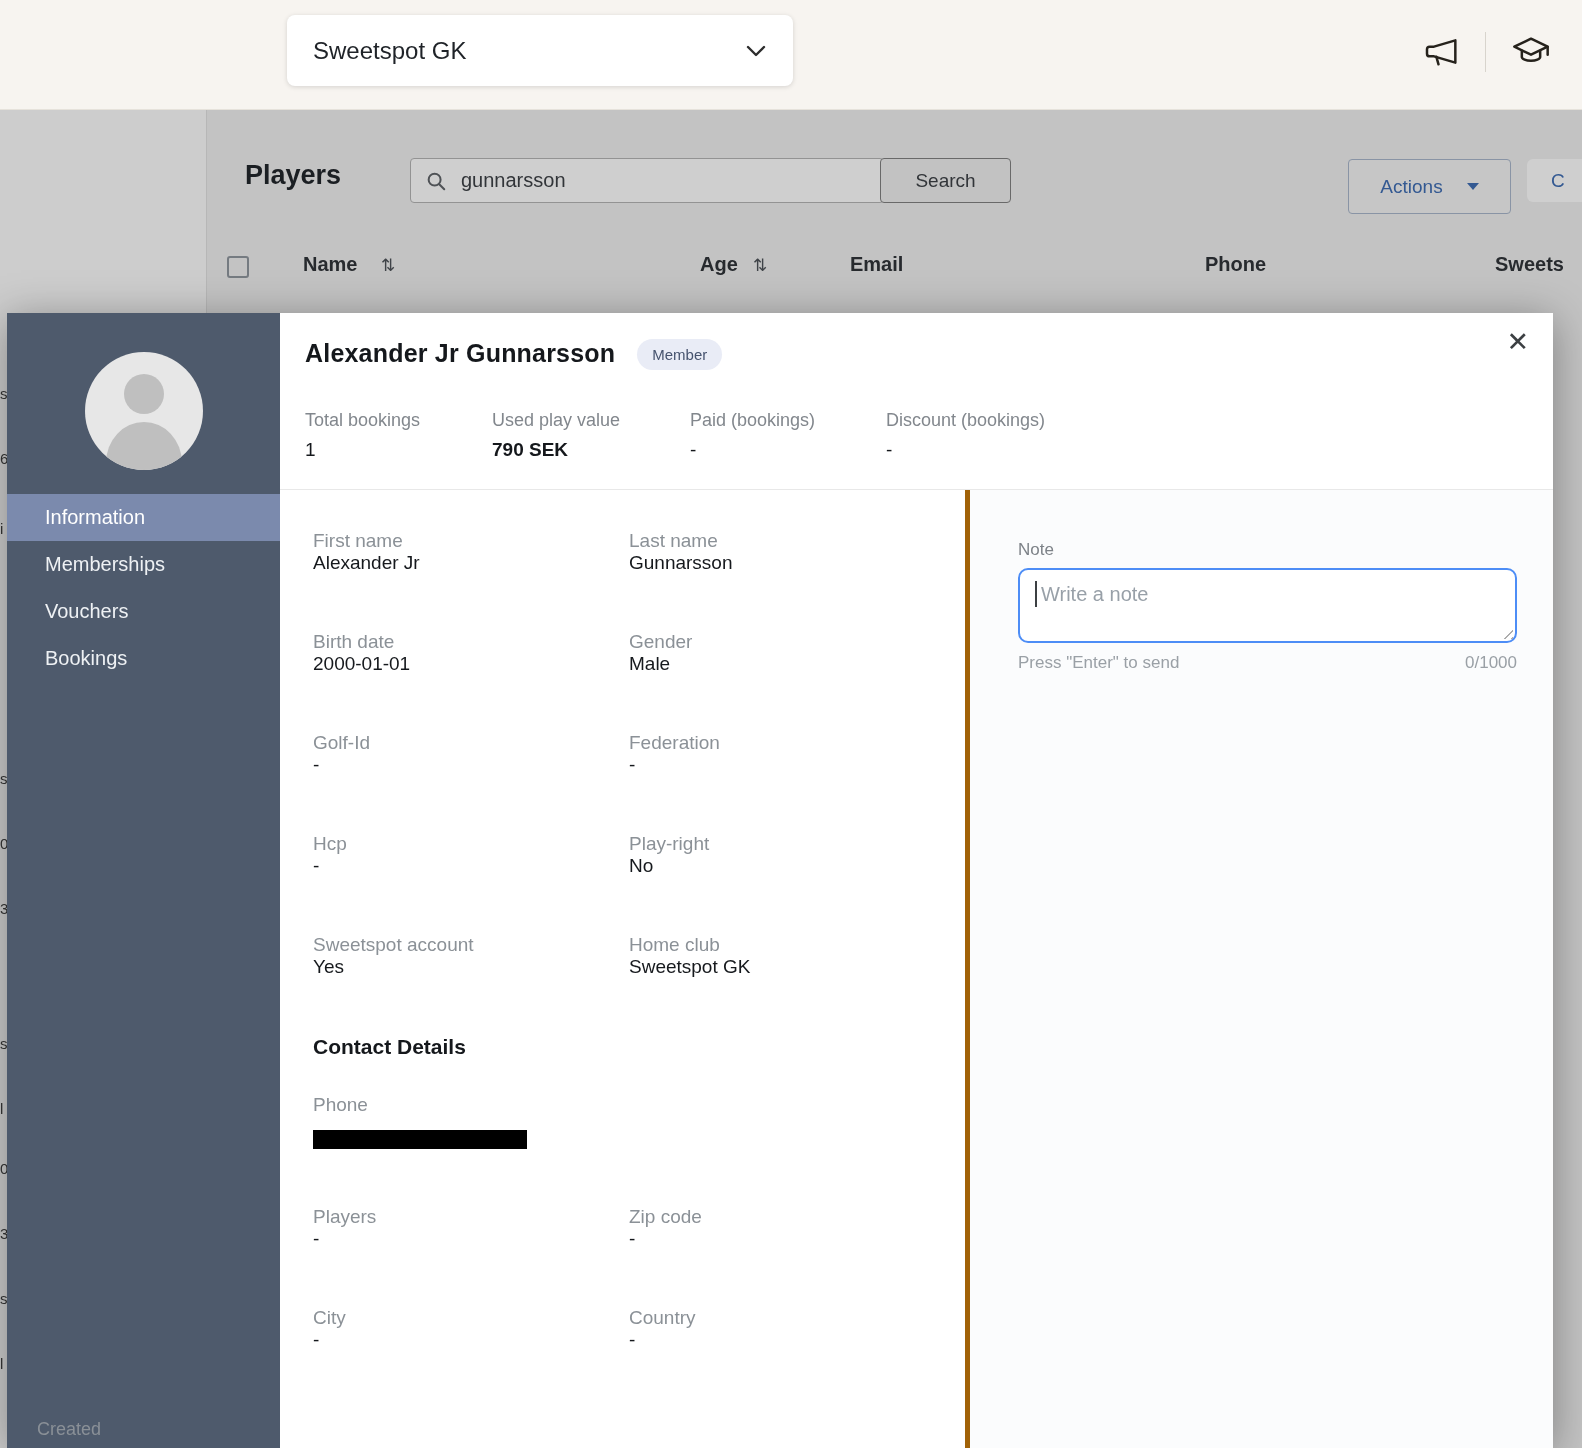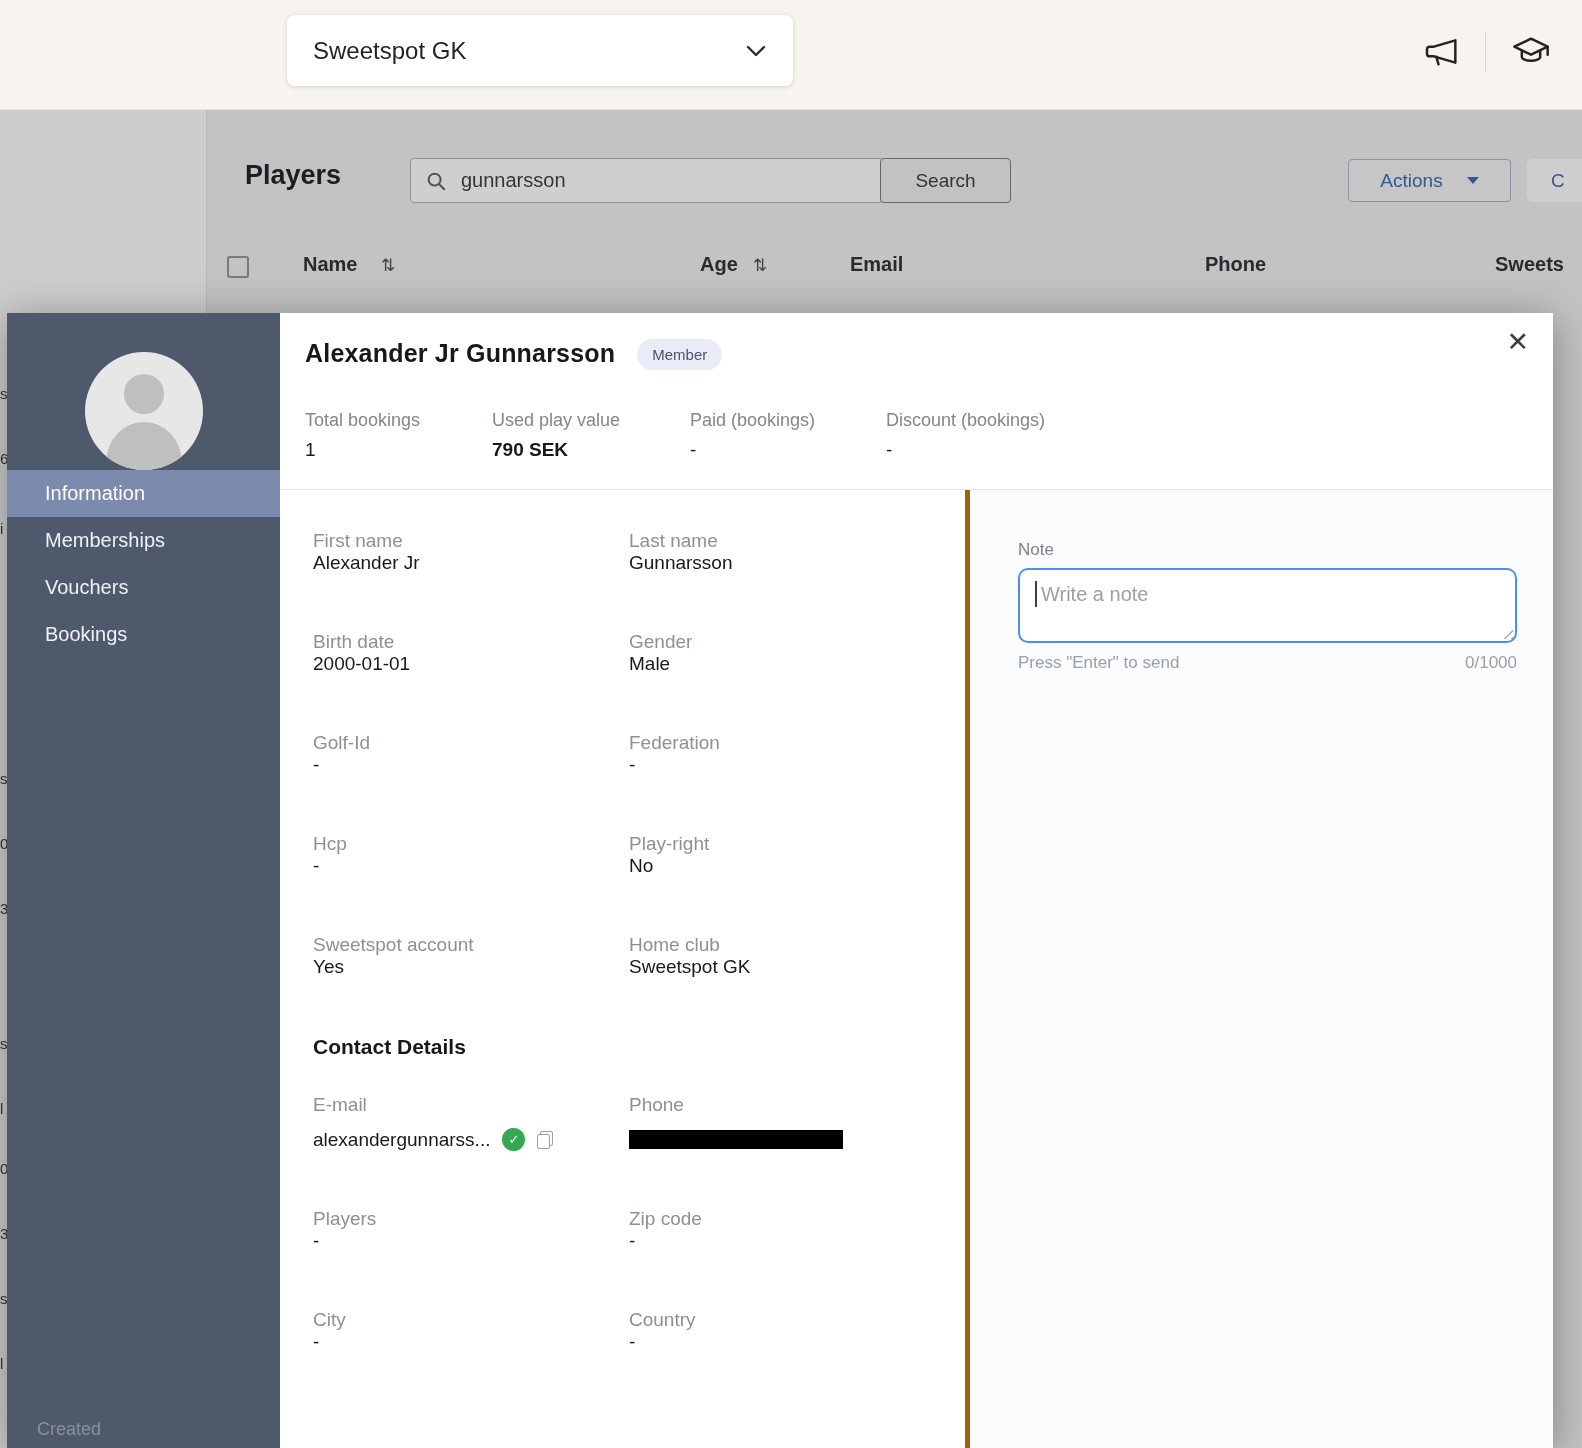--- a/index.html
+++ b/index.html
@@ -22,21 +22,21 @@
   
   .page { position:absolute; left:0; top:110px; width:1582px; height:1338px; background:#f0f0f0; }
   .page-left { position:absolute; left:0; top:0; width:207px; height:100%; background:#fdfdfd; border-right:1px solid #e2e2e2; }
   .players-title { position:absolute; left:245px; top:50px; font-size:27px; font-weight:700; color:#1f2328; }
   .search-box { position:absolute; left:410px; top:48px; width:474px; height:45px; background:#fff;
                 border:1px solid #b5b5b5; border-radius:4px; display:flex; align-items:center; padding:0 14px; gap:14px; }
   .search-text { font-size:20px; color:#3b3f44; }
   .search-btn { position:absolute; left:880px; top:48px; width:131px; height:45px; background:#efefef;
                 border:1px solid #808080; border-radius:4px; font-size:19px; color:#3b3f44;
                 display:flex; align-items:center; justify-content:center; font-family:inherit; }
-  .actions-btn { position:absolute; left:1348px; top:49px; width:163px; height:43px; background:rgba(255,255,255,.25);
+  .actions-btn { position:absolute; left:1348px; top:49px; width:163px; height:55px; background:rgba(255,255,255,.25);
                  border:1px solid #a8b6cb; border-radius:4px; color:#3d6cb3; font-size:19px;
                  display:flex; align-items:center; justify-content:center; gap:24px; font-family:inherit; }
   .caret-down { width:0; height:0; border-left:6px solid transparent; border-right:6px solid transparent;
                 border-top:7px solid #3d6cb3; }
   .create-btn { position:absolute; left:1527px; top:49px; width:90px; height:43px; background:#fff;
                 border:none; border-radius:6px; display:flex; align-items:center; padding-left:24px;
                 font-size:19px; color:#3d6cb3; overflow:hidden; font-family:inherit; }
   .sel-checkbox { position:absolute; left:227px; top:146px; width:22px; height:22px;
                   border:2px solid #8f969e; border-radius:3px; background:transparent; }
   .th { position:absolute; top:143px; font-size:20px; font-weight:700; color:#2d3136; }
@@ -56,21 +56,21 @@
   
   .modal { position:absolute; left:7px; top:313px; width:1546px; height:1135px; z-index:20;
            display:flex; background:#fff; box-shadow:0 6px 40px rgba(0,0,0,.35); }
   .m-side { width:273px; flex:none; background:#4e5a6c; }
   .avatar { width:118px; height:118px; border-radius:50%; background:#e7e7e7; margin:39px auto 0;
             position:relative; overflow:hidden; }
   .avatar::before { content:''; position:absolute; left:50%; top:22px; transform:translateX(-50%);
                     width:40px; height:40px; border-radius:50%; background:#bfbfbf; }
   .avatar::after { content:''; position:absolute; left:50%; top:70px; transform:translateX(-50%);
                    width:76px; height:48px; border-radius:50% 50% 0 0 / 85% 85% 0 0; background:#bfbfbf; }
-  .m-menu { }
+  .m-menu { margin-top:24px; }
   .m-item { height:47px; display:flex; align-items:center; padding-left:38px; font-size:20px;
             color:#eef1f4; cursor:pointer; }
   .m-item.active { background:#7b8aad; color:#fff; }
 
   .m-main { flex:1; display:flex; flex-direction:column; min-width:0; }
   .m-header { position:relative; height:177px; flex:none; padding:26px 25px 0 25px; border-bottom:1px solid #e8e8e8; }
   .title-row { display:flex; align-items:flex-start; gap:22px; }
   .title-row h1 { font-size:25px; font-weight:700; color:#15181c; letter-spacing:.2px; }
   .badge { background:#e9ecf6; color:#46536e; font-size:15px; padding:7px 15px; border-radius:16px; }
   .m-close { position:absolute; right:24px; top:16px; background:none; border:none; font-size:27px;
@@ -278,30 +278,20 @@
             <div class="f">
               <div class="lbl">Home club</div>
               <div class="val">Sweetspot GK</div>
             </div>
           </div>
 
           <h2 class="contact-h">Contact Details</h2>
 
           <div class="f-row">
             <div class="f">
-              <div class="lbl">E-mail</div>
-              <div class="email-row">
-                <span class="email-text">alexandergunnarss...</span>
-                <span class="verified">
-                    <i>✓</i>
-                  </span>
-                <span class="copy"></span>
-              </div>
-            </div>
-            <div class="f">
               <div class="lbl">Phone</div>
               <div class="redacted-bar"></div>
             </div>
           </div>
 
           <div class="f-row">
             <div class="f">
               <div class="lbl">Players</div>
               <div class="val">-</div>
             </div>

